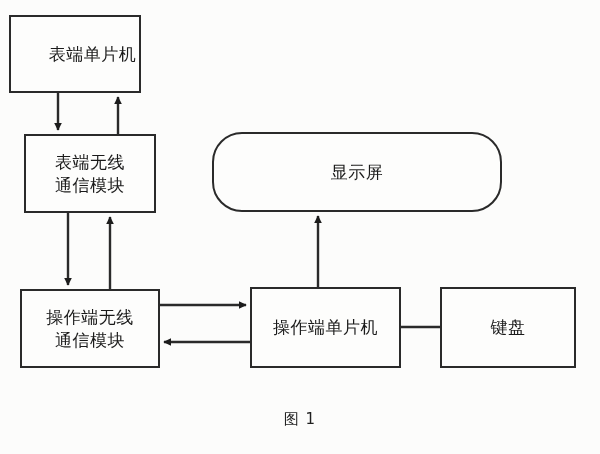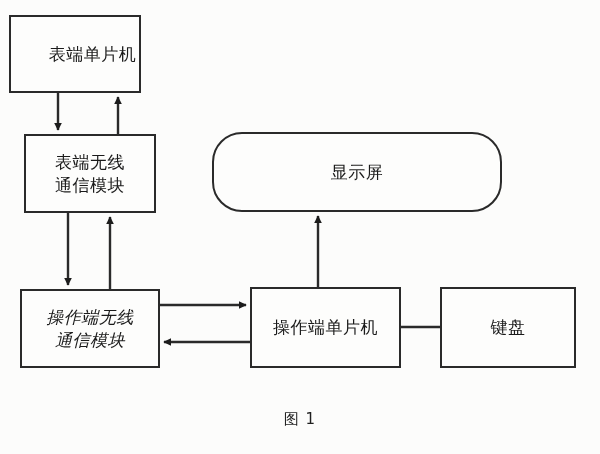--- a/index.html
+++ b/index.html
@@ -34,21 +34,21 @@
     letter-spacing: 0.5px;
     font-family: "DejaVu Sans", "Liberation Sans", sans-serif;
   }
   .node span {
     display: block;
     white-space: pre-line;
   }
   
   #node-meter-mcu       { left: 9px;  top: 15px;  width: 132px; height: 78px; padding-left: 35px; }
   #node-meter-wireless  { left: 24px;  top: 134px; width: 132px; height: 79px; }
-  #node-op-wireless     { left: 20px;  top: 289px; width: 140px; height: 79px; font-style: italic; }
+  #node-op-wireless     { left: 20px;  top: 289px; width: 140px; height: 79px; }
   #node-display         { left: 212px; top: 132px; width: 290px; height: 80px; border-radius: 30px; }
   #node-op-mcu          { left: 250px; top: 287px; width: 151px; height: 81px; }
   #node-keyboard        { left: 440px; top: 287px; width: 136px; height: 81px; }
 
   svg#edges {
     position: absolute;
     left: 0;
     top: 0;
     width: 600px;
     height: 454px;

